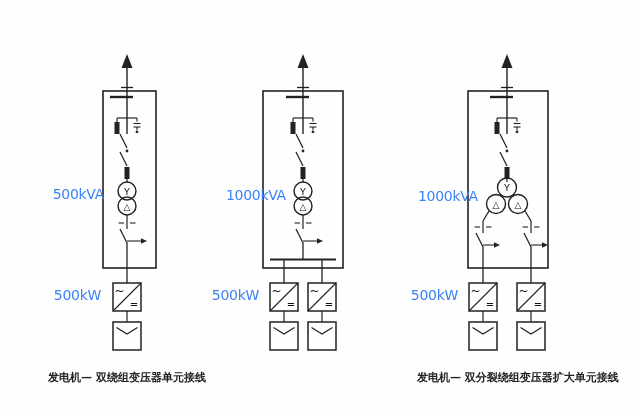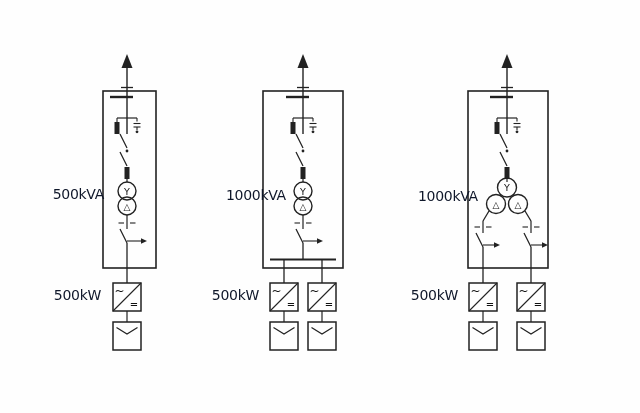--- a/index.html
+++ b/index.html
@@ -1,19 +1,19 @@
 <!DOCTYPE html>
 <html><head>
 <meta charset="utf-8">
 <style>
   html,body{margin:0;padding:0;background:#ffffff;}
   .stage{position:relative;width:640px;height:413px;background:#fefefe;overflow:hidden;
          font-family:"DejaVu Sans",sans-serif;}
   .stage svg{position:absolute;left:0;top:0;}
-  .rating{position:absolute;font-size:14px;line-height:14px;color:#0f172a;
+  .rating{position:absolute;font-size:14px;line-height:14px;color:#3b82f6;
           letter-spacing:-0.3px;text-align:right;white-space:nowrap;}
   .caption{position:absolute;font-size:11px;line-height:14px;font-weight:700;color:#222;
            text-align:center;white-space:nowrap;}
 </style>
 </head>
 <body>
 
 <div class="stage">
   <svg id="sld" width="640" height="413" viewBox="0 0 640 413">
       <g>
@@ -207,13 +207,15 @@
     </svg>
 
   <div class="rating" style="left:50px;top:187px;width:54px">500kVA</div>
   <div class="rating" style="left:226px;top:188px;width:56px">1000kVA</div>
   <div class="rating" style="left:418px;top:189px;width:54px">1000kVA</div>
 
   <div class="rating" style="left:49px;top:288px;width:52px">500kW</div>
   <div class="rating" style="left:207px;top:288px;width:52px">500kW</div>
   <div class="rating" style="left:406px;top:288px;width:52px">500kW</div>
 
+  <div class="caption" style="left:40px;top:371px;width:174px">发电机— 双绕组变压器单元接线</div>
+  <div class="caption" style="left:417px;top:371px;width:198px">发电机— 双分裂绕组变压器扩大单元接线</div>
 </div>
 
 </body></html>

